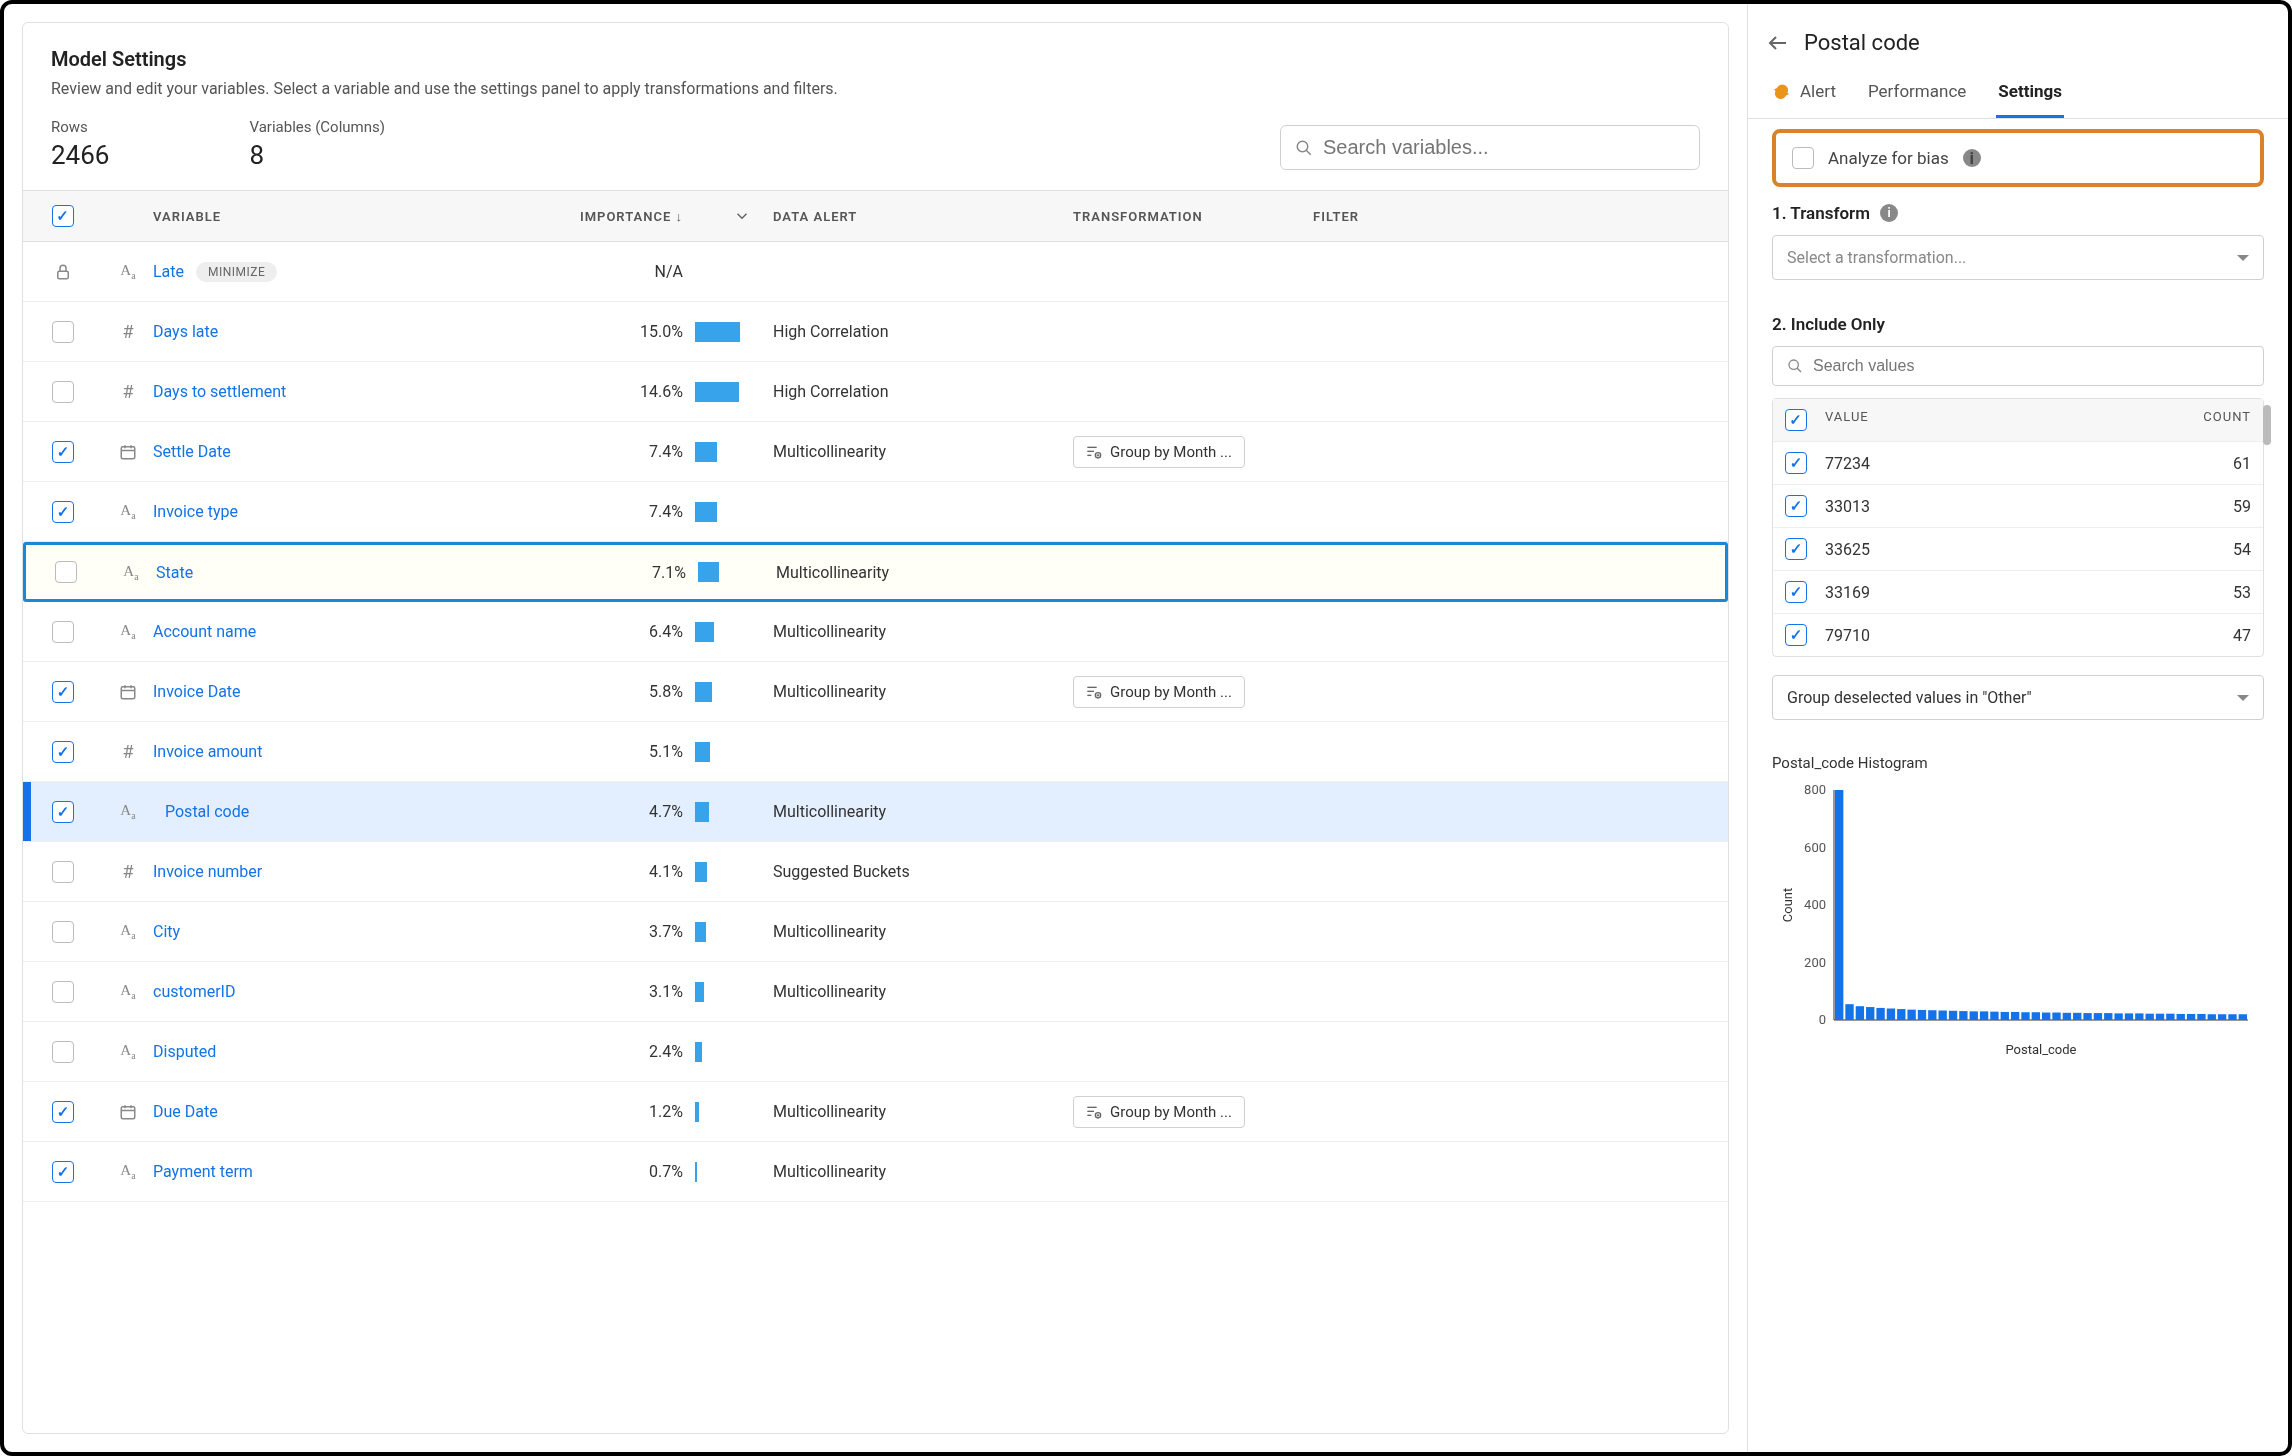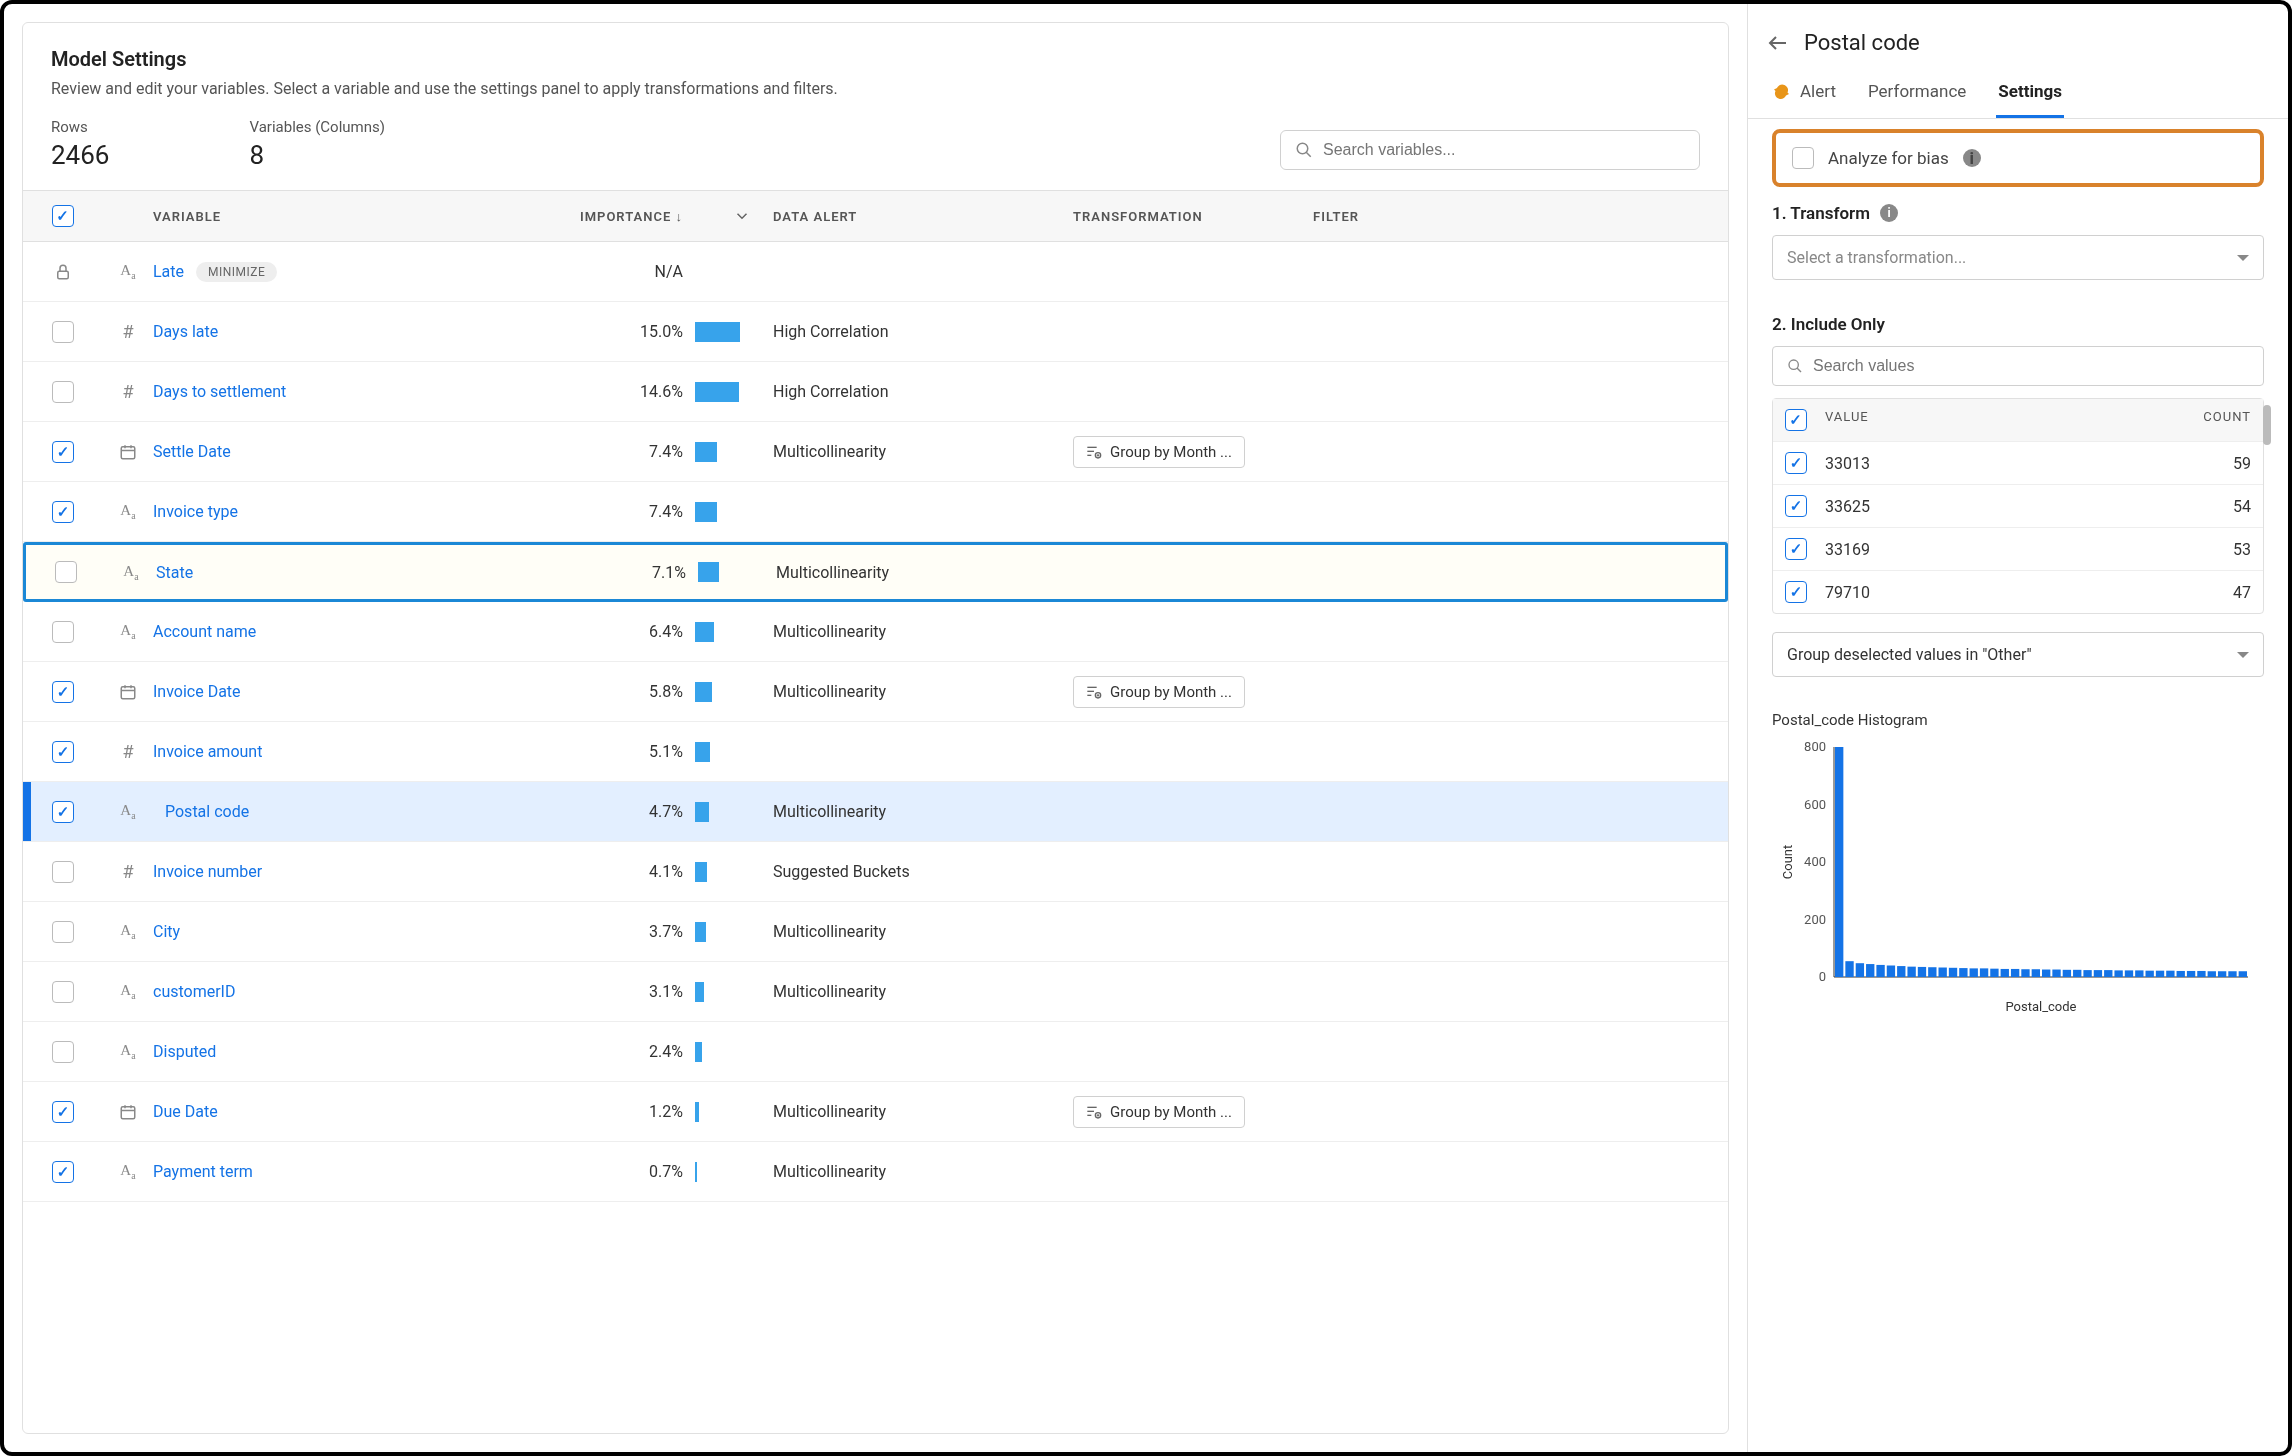--- a/index.html
+++ b/index.html
@@ -8,21 +8,21 @@
 .main{flex:1;display:flex;flex-direction:column;border-right:1px solid #e0e0e0;min-width:0}
 .main-inner{margin:18px;border:1px solid #e0e0e0;border-radius:6px;flex:1;display:flex;flex-direction:column;overflow:hidden}
 .header{padding:24px 28px 10px}
 .header h2{font-size:20px;font-weight:600;margin-bottom:8px;color:#222}
 .header .sub{font-size:16px;color:#555}
 .summary-row{display:flex;align-items:flex-end;padding:10px 28px 20px;gap:140px}
 .stat{display:flex;flex-direction:column;gap:4px}
 .stat-label{font-size:15px;color:#555}
 .stat-value{font-size:26px;font-weight:400;color:#222}
 .search-box{margin-left:auto;width:420px;border:1px solid #d0d0d0;border-radius:6px;padding:10px 14px;display:flex;align-items:center;gap:10px;color:#888}
-.search-box input{border:0;outline:0;font-size:16px;flex:1;color:#888}
+.search-box input{border:0;outline:0;font-size:20px;flex:1;color:#888}
 .table{flex:1;overflow:auto}
 .thead{display:grid;grid-template-columns:80px 50px 340px 200px 40px 40px 300px 240px 120px;align-items:center;background:#f7f7f7;border-top:1px solid #e0e0e0;border-bottom:1px solid #e0e0e0;padding:14px 0;font-size:13px;letter-spacing:1px;color:#555;font-weight:600}
 .th{white-space:nowrap}
 .th-imp{text-align:right;padding-right:10px}
 .trow{display:grid;grid-template-columns:80px 50px 340px 200px 40px 40px 300px 240px 120px;align-items:center;border-bottom:1px solid #eee;padding:12px 0;min-height:60px}
 .trow.highlighted{cursor:pointer;background:#fffef7;border:3px solid #1b88d6;border-radius:3px}
 .trow.selected{background:#e3efff;position:relative}
 .trow.selected::before{content:"";position:absolute;left:0;top:0;bottom:0;width:8px;background:#1473e6}
 .cb-cell{display:flex;justify-content:center}
 .cb{width:22px;height:22px;border:1.5px solid #bbb;border-radius:4px;display:flex;align-items:center;justify-content:center;background:#fff;cursor:pointer}
@@ -486,20 +486,27 @@
               <div class="cb checked"></div>
             </div>
           <div>VALUE</div>
           <div class="ct">COUNT</div>
         </div>
         <div id="vrows">
             <div class="vrow">
               <div>
                 <div class="cb checked"></div>
               </div>
+    <div>77234</div>
+    <div class="ct">61</div>
+            </div>
+            <div class="vrow">
+              <div>
+                <div class="cb checked"></div>
+              </div>
     <div>33013</div>
     <div class="ct">59</div>
             </div>
             <div class="vrow">
               <div>
                 <div class="cb checked"></div>
               </div>
     <div>33625</div>
     <div class="ct">54</div>
             </div>

